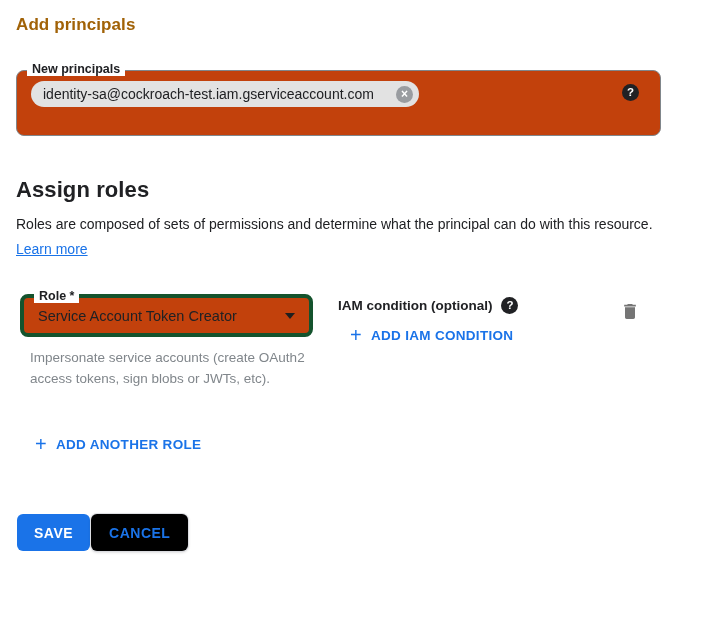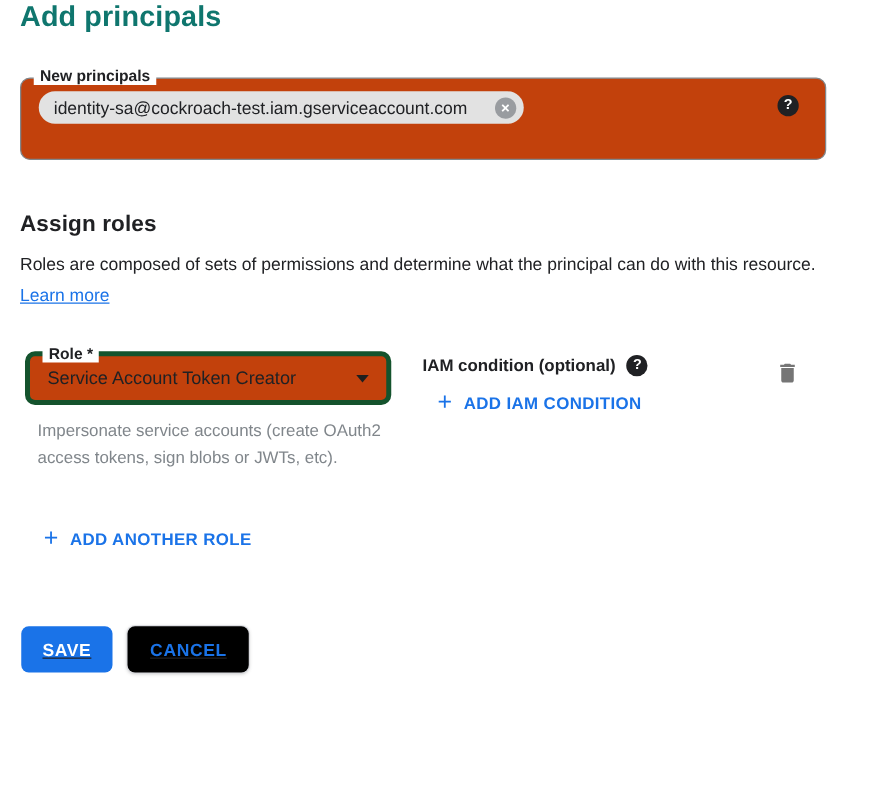--- a/index.html
+++ b/index.html
@@ -4,21 +4,21 @@
 <style>
   * { margin: 0; padding: 0; box-sizing: border-box; }
   html, body { background: #ffffff; }
   body {
     width: 713px; height: 629px; overflow: hidden;
     font-family: "Liberation Sans", sans-serif;
     color: #202124;
   }
   .container { padding: 0 16px; }
 
-  .page-title { font-size: 23px; font-weight: 700; color: #0f766e; letter-spacing: 0.1px; }
+  .page-title { font-size: 17px; font-weight: 700; color: #a16207; margin-top: 15px; letter-spacing: 0.1px; }
   .desc { font-size: 14px; line-height: 25px; color: #202124; margin-top: 9px; max-width: 655px; }
   .link { color: #1a73e8; text-decoration: underline; cursor: pointer; }
 
   
   .outlined { position: relative; border: 1px solid #80868b; border-radius: 8px; background: #c2410c; }
   .notch-label {
     position: absolute; top: -9px; left: 10px; background: #fff; padding: 0 5px;
     font-size: 12.5px; font-weight: 700; color: #202124; white-space: nowrap;
   }
 
@@ -33,21 +33,21 @@
     display: inline-flex; align-items: center; justify-content: center;
     font-size: 12px; font-weight: 700; line-height: 1; cursor: pointer;
   }
   .help-circle {
     width: 17px; height: 17px; border-radius: 50%; background: #202124; color: #fff;
     display: inline-flex; align-items: center; justify-content: center;
     font-size: 11.5px; font-weight: 700; line-height: 1; cursor: pointer; flex: none;
   }
   .field-help { position: absolute; right: 21px; top: 13px; }
 
-  .section-title { font-size: 18px; font-weight: 700; color: #202124; margin-top: 41px; letter-spacing: 0.1px; }
+  .section-title { font-size: 22px; font-weight: 700; color: #202124; margin-top: 41px; letter-spacing: 0.1px; }
 
   .role-row { display: flex; align-items: flex-start; margin-top: 32px; }
   .role-col { width: 297px; flex: none; }
   .role-select {
     position: relative; height: 43px; margin-left: 4px; border: 4px solid #14532d;
     border-radius: 8px; display: flex; align-items: center; padding: 0 14px; cursor: pointer;
   }
   .role-value { font-size: 14.5px; color: #202124; }
   .caret {
     margin-left: auto; width: 0; height: 0;
@@ -63,21 +63,21 @@
     color: #1a73e8; font-family: inherit; font-size: 13.5px; font-weight: 700;
     letter-spacing: 0.3px; cursor: pointer;
   }
   .add-btn .plus { font-size: 20px; font-weight: 400; line-height: 16px; }
   .condition-col .add-btn { margin: 13px 0 0 12px; }
 
   .delete-btn { margin-left: auto; margin-right: 57px; margin-top: 7px; background: none; border: none; cursor: pointer; padding: 0; }
 
   .add-another { margin: 47px 0 0 19px; }
 
-  .actions { display: flex; gap: 12px; margin-top: 59px; padding-left: 1px; text-decoration: underline; }
+  .actions { display: flex; gap: 1px; margin-top: 59px; padding-left: 1px; }
   .btn { height: 37px; border-radius: 6px; font-family: inherit; font-size: 14px; font-weight: 700; letter-spacing: 0.5px; cursor: pointer; }
   .btn-save { background: #1a73e8; color: #ffffff; border: none; padding: 0 17px; }
   .btn-cancel {
     background: #000000; color: #1a73e8; border: none; padding: 0 18px;
     box-shadow: 0 0 0 1px rgba(218,220,224,0.9), 0 1px 3px rgba(60,64,67,0.3);
   }
 </style>
 </head>
 <body>
 

